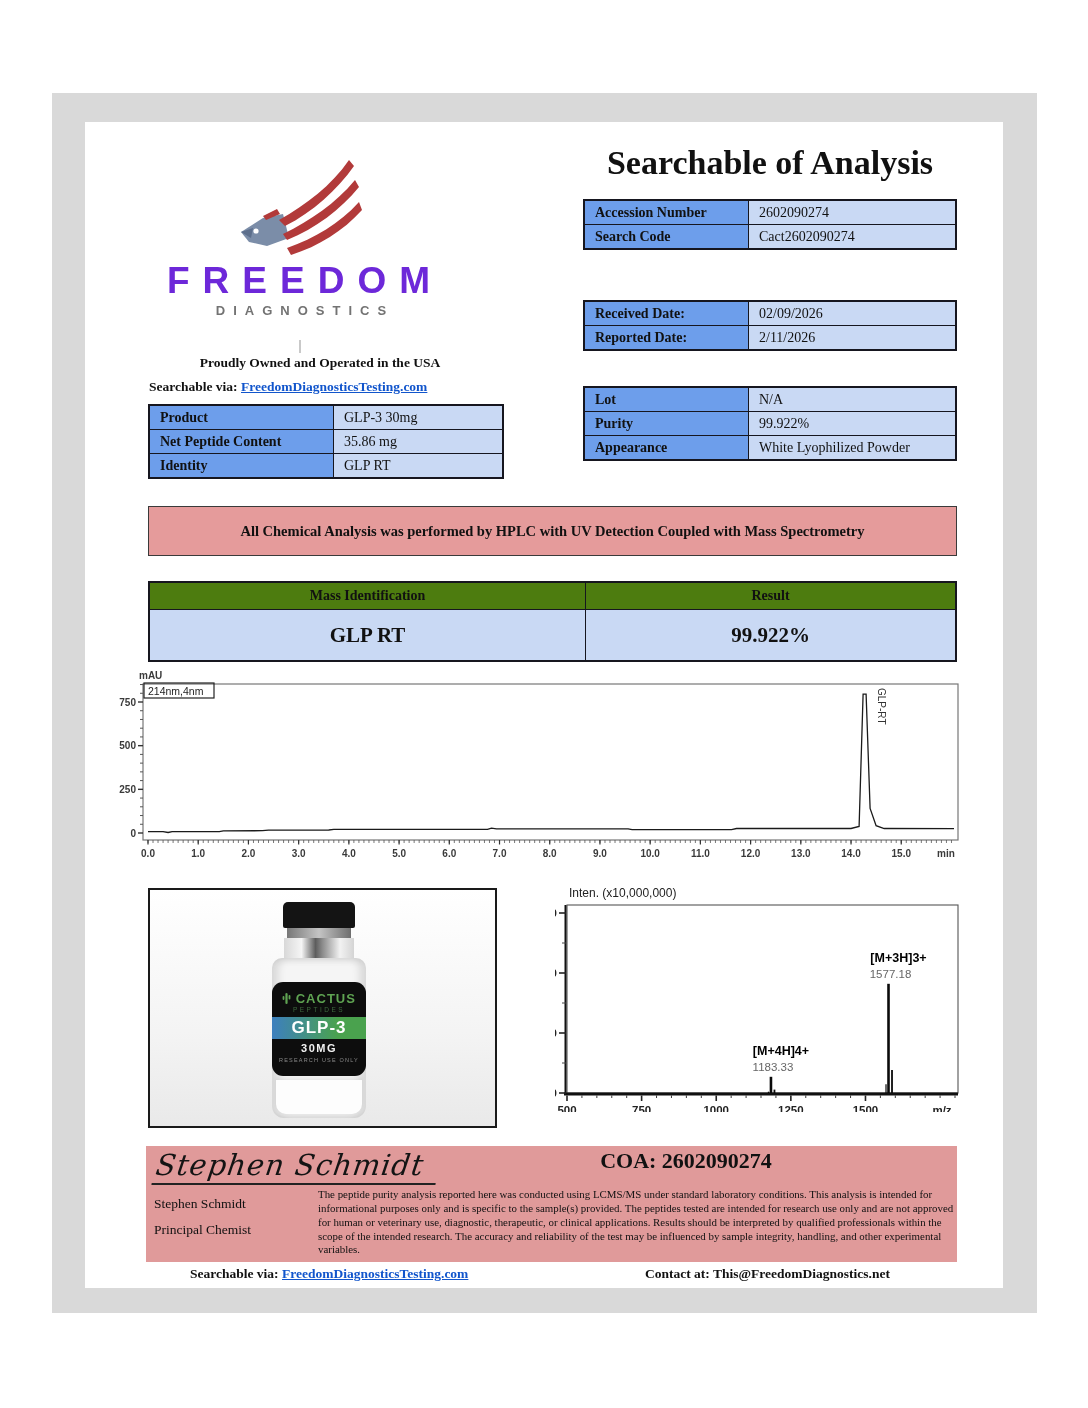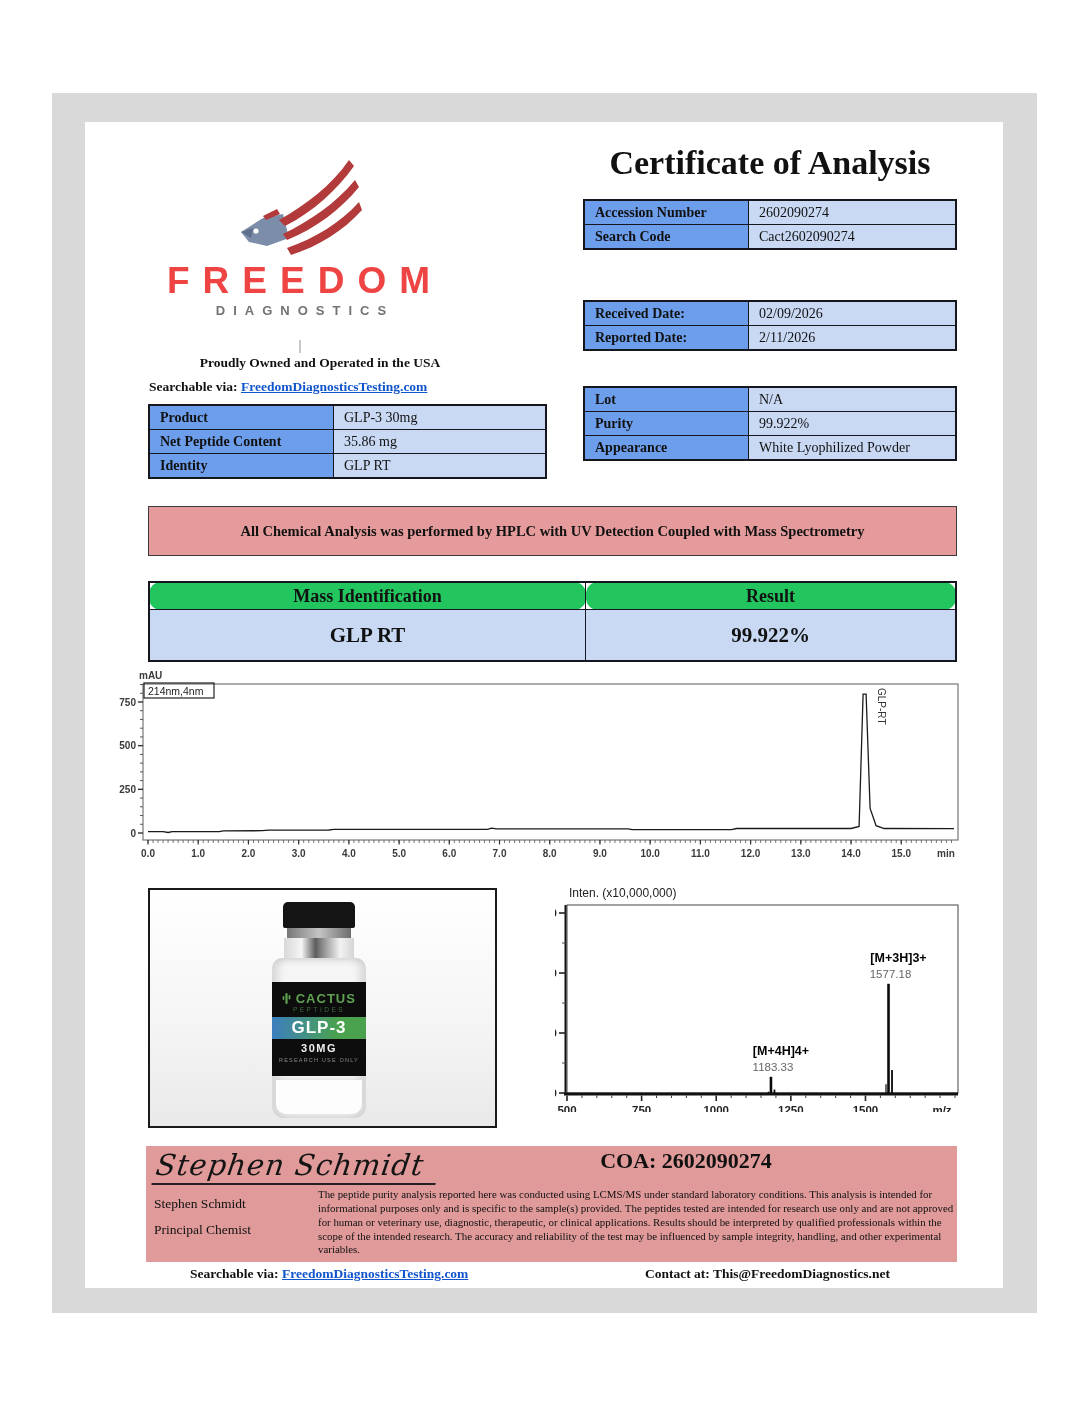--- a/index.html
+++ b/index.html
@@ -4,21 +4,21 @@
 <style>
   html,body{margin:0;padding:0;background:#ffffff;}
   .canvas{position:relative;width:1088px;height:1408px;background:#ffffff;overflow:hidden;
           font-family:"Liberation Serif",serif;color:#111;}
   .viewer-frame{position:absolute;left:52px;top:93px;width:985px;height:1220px;background:#d9d9d9;}
   .page{position:absolute;left:85px;top:122px;width:918px;height:1166px;background:#ffffff;}
 
   
   .logo-svg{position:absolute;left:148px;top:34px;width:140px;height:112px;}
   .brand-name{position:absolute;left:80px;top:138px;width:280px;text-align:center;
-    font-family:"Liberation Sans",sans-serif;font-weight:bold;font-size:37px;color:#ef4444;
+    font-family:"Liberation Sans",sans-serif;font-weight:bold;font-size:37px;color:#6d28d9;
     letter-spacing:13px;white-space:nowrap;}
   .brand-sub{position:absolute;left:80px;top:181px;width:280px;text-align:center;
     font-family:"Liberation Sans",sans-serif;font-weight:bold;font-size:13px;color:#737373;
     letter-spacing:8px;white-space:nowrap;}
   .cursor-mark{position:absolute;left:214px;top:218px;width:2px;height:13px;background:#c9c9c9;}
   .motto{position:absolute;left:45px;top:233px;width:380px;text-align:center;
     font-weight:bold;font-size:13.5px;}
   .search-line{position:absolute;left:64px;top:257px;font-weight:bold;font-size:13.5px;}
   a.doc-link{color:#1155cc;text-decoration:underline;font-weight:bold;}
   .cert-title{position:absolute;left:470px;top:22px;width:430px;text-align:center;
@@ -27,52 +27,52 @@
   
   table.info{position:absolute;border-collapse:collapse;table-layout:fixed;
     font-size:14px;}
   table.info td{border:1.6px solid #16161f;height:23px;padding:0 10px;overflow:hidden;white-space:nowrap;}
   table.info{border:2px solid #16161f;}
   td.lbl{background:#6d9eeb;font-weight:bold;}
   td.val{background:#c9d9f4;}
 
   .tbl-accession{left:498px;top:77px;width:374px;}
   .tbl-dates{left:498px;top:178px;width:374px;}
-  .tbl-product{left:63px;top:282px;width:399px;font-family:Liberation Serif, serif;}
+  .tbl-product{left:63px;top:282px;width:356px;font-family:Liberation Serif, serif;}
   .tbl-lot{left:498px;top:264px;width:374px;}
 
   .banner{position:absolute;left:63px;top:384px;width:809px;height:50px;background:#e59b9b;
     border:1.6px solid #3a3a3a;display:flex;align-items:center;justify-content:center;
     font-weight:bold;font-size:14.5px;text-align:center;box-sizing:border-box;}
 
   table.mass{position:absolute;left:63px;top:459px;width:809px;border-collapse:collapse;
     table-layout:fixed;border:2px solid #16161f;}
   table.mass td{border:1.6px solid #16161f;text-align:center;overflow:hidden;}
-  table.mass tr.hdr td{height:24px;font-weight:bold;font-size:18px;background:#22c55e;border-radius:12px;}
+  table.mass tr.hdr td{height:24px;font-weight:bold;font-size:14px;background:#4d7c0f;}
   table.mass tr.dat td{height:48px;font-weight:bold;font-size:21px;background:#c9d9f4;}
 
   .hplc-svg{position:absolute;left:30px;top:545px;width:850px;height:200px;}
   .ms-svg{position:absolute;left:470px;top:755px;width:410px;height:235px;}
   svg{font-family:"Liberation Sans",sans-serif;}
 
   
   .vial-box{position:absolute;left:63px;top:766px;width:349px;height:240px;border:2px solid #1a1a1a;
     background:linear-gradient(180deg,#ffffff 0%,#f4f4f4 60%,#e9e9e9 100%);box-sizing:border-box;overflow:hidden;}
   .vial{position:absolute;left:122px;top:12px;width:94px;height:216px;}
   .vial .cap{margin:0 auto;width:72px;height:26px;background:#141414;border-radius:5px 5px 2px 2px;}
   .vial .capband{margin:0 auto;width:64px;height:10px;background:linear-gradient(90deg,#777,#c4c4c4,#6e6e6e);}
   .vial .neck{margin:0 auto;width:70px;height:20px;
     background:linear-gradient(90deg,#d8d8d8,#f5f5f5 25%,#5d5d5d 45%,#8c8c8c 55%,#f2f2f2 80%,#d4d4d4);}
   .vial .body{margin:0 auto;width:94px;height:160px;background:#f5f5f5;
     border-radius:10px 10px 12px 12px;box-shadow:inset 6px 0 8px rgba(0,0,0,.12),inset -6px 0 8px rgba(0,0,0,.12);
     position:relative;overflow:hidden;}
   .vial .powder{position:absolute;left:4px;right:4px;bottom:4px;height:34px;background:#fdfdfd;
     border-radius:0 0 10px 10px;box-shadow:0 -2px 4px rgba(0,0,0,.08);}
   .vial .label{position:absolute;left:0;right:0;top:24px;height:94px;background:#0d0d0d;
-    text-align:center;font-family:"Liberation Sans",sans-serif;}
+    text-align:center;font-family:"Liberation Sans",sans-serif;border-radius:11px;}
   .vial .cactus-line{margin-top:9px;font-size:13px;font-weight:bold;letter-spacing:1px;color:#5fa352;}
   .vial .cactus-line svg{vertical-align:-2px;}
   .vial .peptides{font-size:6.5px;letter-spacing:2.5px;color:#3f6b3f;}
   .vial .band{margin-top:4px;height:22px;background:linear-gradient(90deg,#3d7fbe,#4aa24e 70%);
     display:flex;align-items:center;justify-content:center;color:#fff;font-weight:bold;font-size:17px;letter-spacing:1px;}
   .vial .dose{margin-top:3px;color:#f2f2f2;font-weight:bold;font-size:11px;letter-spacing:1.5px;}
   .vial .note{margin-top:3px;color:#8a8a8a;font-size:5.5px;letter-spacing:1.2px;}
 
   
   .sig-block{position:absolute;left:61px;top:1024px;width:811px;height:116px;background:#e09a9a;}
@@ -107,21 +107,21 @@
     </svg>
     <div class="brand-name">FREEDOM</div>
     <div class="brand-sub">DIAGNOSTICS</div>
     <div class="cursor-mark"></div>
     <div class="motto">Proudly Owned and Operated in the USA</div>
     <div class="search-line">
       <span>Searchable via:</span>
       <a class="doc-link" href="#">FreedomDiagnosticsTesting.com</a>
     </div>
 
-    <div class="cert-title">Certificate of Analysis</div>
+    <div class="cert-title">Searchable of Analysis</div>
 
     <table class="info tbl-accession">
       <tbody>
           <tr>
             <td class="lbl" style="width:143px">Accession Number</td>
             <td class="val">2602090274</td>
           </tr>
       <tr>
             <td class="lbl">Search Code</td>
             <td class="val">Cact2602090274</td>

